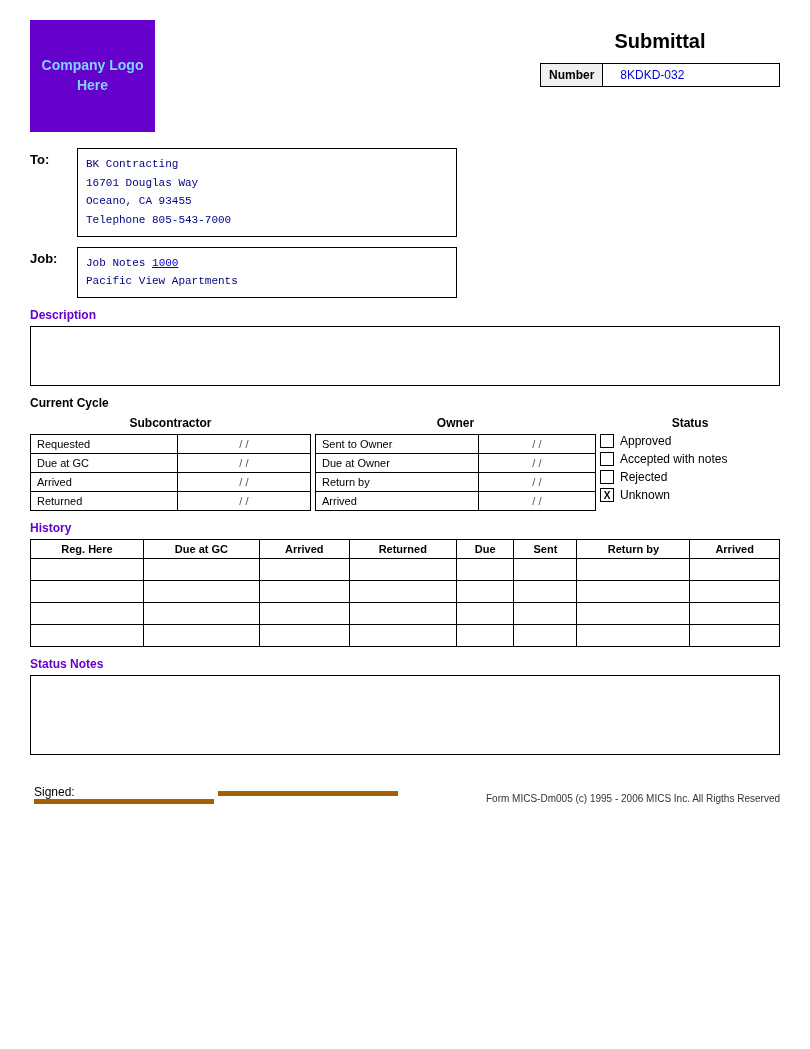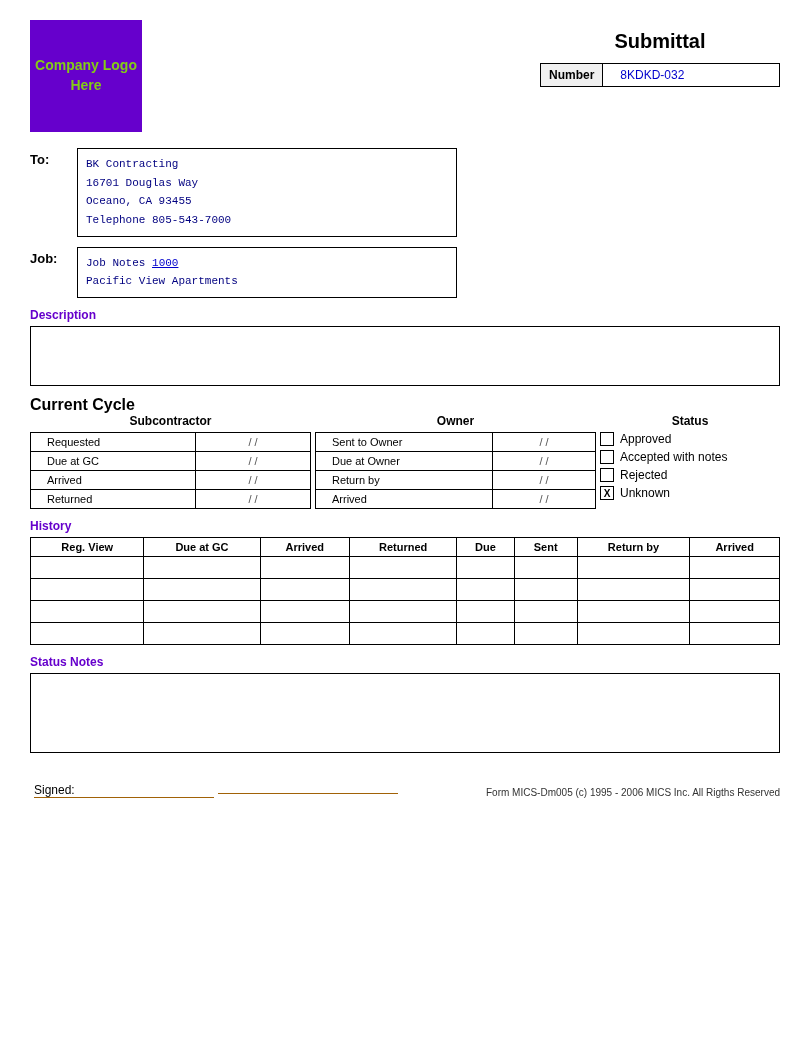--- a/index.html
+++ b/index.html
@@ -11,24 +11,24 @@
       width: 810px;
       min-height: 1049px;
       padding: 20px 30px;
     }
     .header-section {
       display: flex;
       align-items: flex-start;
       margin-bottom: 16px;
     }
     .logo-box {
-      width: 112px;
+      width: 125px;
       height: 112px;
       background-color: #6600cc;
-      color: #84cc16;
+      color: #7dd3fc;
       display: flex;
       align-items: center;
       justify-content: center;
       text-align: center;
       font-size: 14px;
       font-weight: bold;
       line-height: 1.4;
       flex-shrink: 0;
       margin-right: 28px;
     }
@@ -112,21 +112,22 @@
     .description-box {
       border: 1px solid #000;
       height: 60px;
       width: 100%;
     }
     .current-cycle {
       margin-bottom: 10px;
     }
     .cycle-title {
       font-weight: bold;
-      font-size: 16px;
+      font-size: 12px;
+      margin-bottom: 6px;
     }
     .cycle-tables {
       display: flex;
       gap: 4px;
       align-items: flex-start;
     }
     .cycle-column {
       flex: 1;
     }
     .cycle-column-title {
@@ -134,21 +135,21 @@
       font-weight: bold;
       font-size: 12px;
       margin-bottom: 4px;
     }
     .cycle-table {
       border-collapse: collapse;
       width: 100%;
     }
     .cycle-table td {
       border: 1px solid #000;
-      padding: 3px 16px;
+      padding: 3px 6px;
       font-size: 11px;
     }
     .cycle-table td:first-child {
       font-weight: normal;
     }
     .cycle-table td:last-child {
       text-align: center;
       min-width: 60px;
       color: #555;
     }
@@ -215,21 +216,21 @@
       margin-top: 30px;
       display: flex;
       justify-content: space-between;
       align-items: flex-end;
     }
     .signed-line {
       font-size: 12px;
     }
     .signed-line span {
       display: inline-block;
-      border-bottom: 1px solid #a16207;
+      border-bottom: 5px solid #a16207;
       width: 180px;
       margin-left: 4px;
     }
     .footer-copy {
       font-size: 10px;
       color: #333;
       text-align: right;
     }
   </style>
 </head>
@@ -349,21 +350,21 @@
         </ul>
     </div>
   </div>
 </div>
 
 <div class="history-section">
   <div class="section-label">History</div>
   <table class="history-table">
     <thead id="history-thead">
         <tr>
-          <th>Reg. View</th>
+          <th>Reg. Here</th>
           <th>Due at GC</th>
           <th>Arrived</th>
           <th>Returned</th>
           <th>Due</th>
           <th>Sent</th>
           <th>Return by</th>
           <th>Arrived</th>
         </tr>
       </thead>
     <tbody id="history-tbody">

